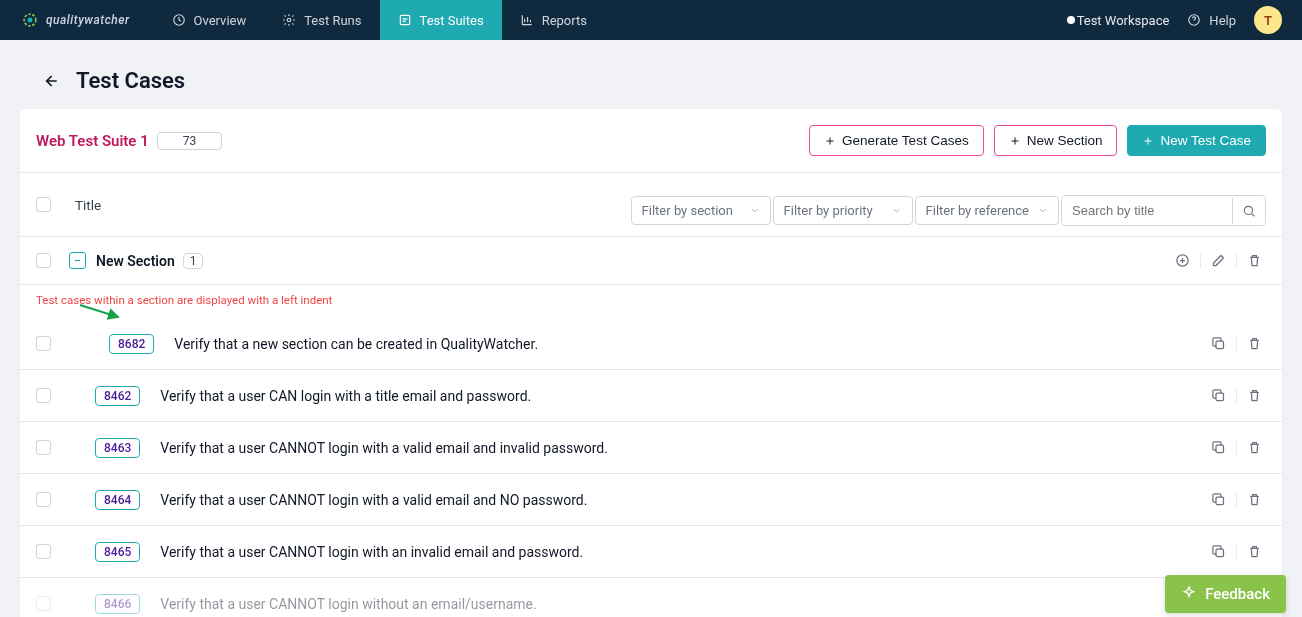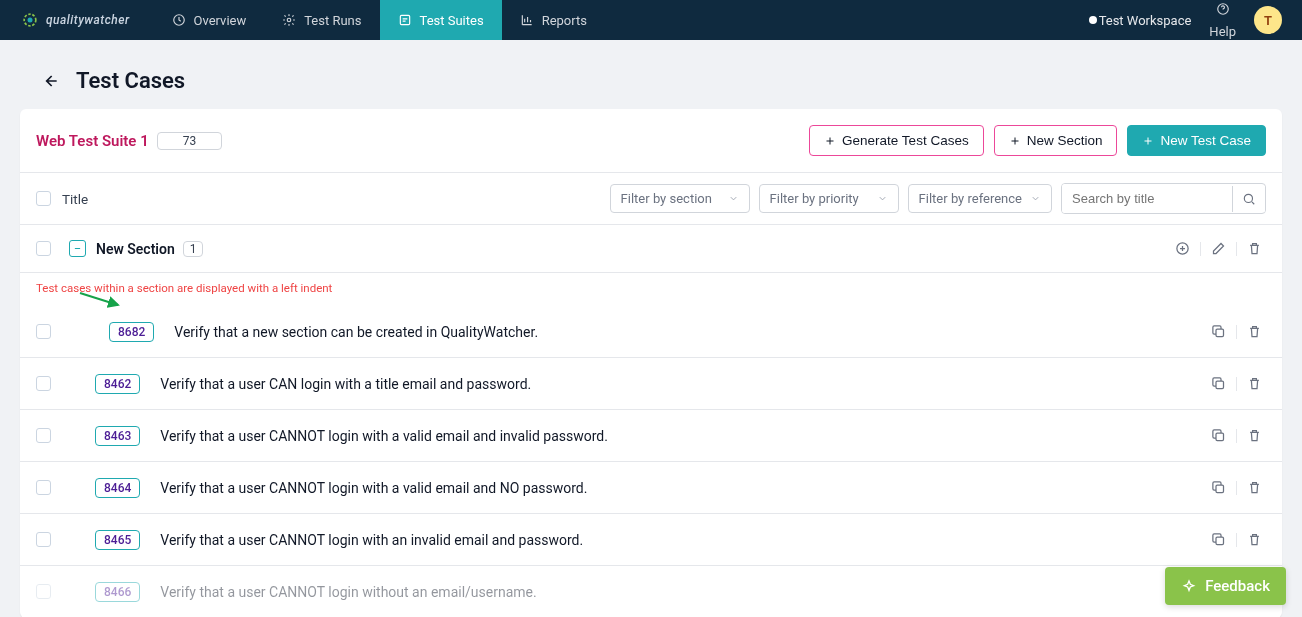--- a/index.html
+++ b/index.html
@@ -8,42 +8,42 @@
   
   .topnav { background: #0f2a3f; height: 40px; display: flex; align-items: center; padding: 0 20px; color: #d1d5db; font-size: 13px; }
   .logo { display: flex; align-items: center; gap: 6px; margin-right: 24px; font-style: italic; }
   .logo-mark { width: 20px; height: 20px; }
   .logo-text { font-size: 12px; color: #cbd5e1; font-weight: 500; letter-spacing: .5px; }
   .nav-items { display: flex; align-items: stretch; height: 40px; }
   .nav-item { display: flex; align-items: center; gap: 8px; padding: 0 18px; cursor: pointer; color: #d1d5db; }
   .nav-item.active { background: #1fa9b0; color: #fff; }
   .nav-right { margin-left: auto; display: flex; align-items: center; gap: 18px; }
   .nav-right .ws { display:flex; align-items:center; color:#e5e7eb; font-size:13px; }
-  .nav-right .help { display:flex; align-items:center; gap:8px; color:#d1d5db; font-size:13px; cursor:pointer;flex-direction:column; }
+  .nav-right .help { display:flex; align-items:center; gap:8px; color:#d1d5db; font-size:13px; cursor:pointer; }
   .avatar { width: 28px; height: 28px; border-radius: 50%; background: #fde68a; color: #92400e; display:flex; align-items:center; justify-content:center; font-weight:600; font-size:13px; }
 
   
   .page-header { display:flex; align-items:center; gap:16px; padding: 28px 40px 16px; }
   .page-header h1 { font-size: 22px; font-weight: 600; color: #111827; }
   .back-arrow { width: 20px; height: 20px; cursor: pointer; }
 
   
   .card { background:#fff; border-radius: 6px; margin: 0 20px 20px; box-shadow: 0 1px 2px rgba(0,0,0,.06); overflow: hidden; }
   .card-header { display:flex; align-items:center; padding: 16px 16px; }
   .suite-title { font-size: 15px; font-weight: 600; color:#be185d; }
   .count-badge { border:1px solid #d1d5db; border-radius:4px; padding: 1px 25px; font-size:12px; color:#374151; margin-left:8px; }
   .card-header .actions { margin-left:auto; display:flex; gap:10px; }
   .btn { background:#fff; border:1px solid #ec4899; border-radius:4px; padding: 7px 14px; font-size:13.5px; color:#111827; display:flex; align-items:center; gap:6px; cursor:pointer; }
   .btn-primary { background:#1fa9b0; color:#fff; border-color:#1fa9b0; }
 
   
   .filters-row { display:flex; align-items:center; padding: 10px 16px; border-top:1px solid #e5e7eb; border-bottom:1px solid #e5e7eb; gap: 10px; }
   .chk { width:15px; height:15px; border:1px solid #cbd5e1; border-radius:3px; cursor:pointer; }
-  .title-label { font-size:13.5px; color:#374151; margin-left: 1px; }
-  .filters-right { margin-left:auto; display:flex; gap:9px; align-items:center; }
+  .title-label { font-size:13.5px; color:#374151; margin-left: 14px; }
+  .filters-right { margin-left:auto; display:flex; gap:2px; align-items:center;margin-top:12px; }
   .select { border:1px solid #d1d5db; border-radius:4px; padding: 6px 10px; font-size:13px; color:#6b7280; min-width:140px; display:flex; align-items:center; justify-content:space-between; gap:8px; cursor:pointer; }
   .search-wrap { display:flex; align-items:center; border:1px solid #d1d5db; border-radius:4px; overflow:hidden; }
   .search-input { border:none; padding: 7px 10px; font-size:13px; width:170px; outline:none; }
   .search-btn { border:none; border-left:1px solid #d1d5db; background:#fff; padding: 6px 9px; cursor:pointer; color:#6b7280; }
 
   
   .section-row { display:flex; align-items:center; padding: 12px 16px; border-bottom:1px solid #e5e7eb; }
   .collapse-box { width:17px; height:17px; border:1px solid #1fa9b0; border-radius:3px; display:flex; align-items:center; justify-content:center; color:#1fa9b0; cursor:pointer; margin-left: 18px; margin-right:10px; }
   .section-name { font-weight:600; font-size:14px; color:#111827; }
   .section-count { border:1px solid #d1d5db; border-radius:4px; padding: 0 6px; font-size:12px; color:#374151; margin-left:8px; }
@@ -59,21 +59,21 @@
   
   .case-row { display:flex; align-items:center; padding: 14px 16px; border-bottom:1px solid #e5e7eb; }
   .case-row.first { padding-top: 24px; }
   .case-row .chk { margin-right: 44px; }
   .case-row .indent-first { margin-left: 14px; }
   .id-badge { border:1px solid #1fa9b0; color:#4c1d95; border-radius:4px; padding: 2px 8px; font-size:12px; font-weight:500; }
   .case-title { margin-left: 20px; font-size:14px; color:#111827; }
   .case-actions { margin-left:auto; display:flex; align-items:center; gap:6px; color:#6b7280; }
 
   
-  .feedback { position:fixed; bottom:12px; right:16px; background:#8ac34a; color:#fff; border-radius:4px; padding: 10px 16px; display:flex; align-items:flex-end; gap:8px; font-size:15px; font-weight:500; cursor:pointer; box-shadow: 0 2px 6px rgba(0,0,0,.15); }
+  .feedback { position:fixed; bottom:4px; right:16px; background:#8ac34a; color:#fff; border-radius:4px; padding: 10px 16px; display:flex; align-items:flex-start; gap:8px; font-size:15px; font-weight:500; cursor:pointer; box-shadow: 0 2px 6px rgba(0,0,0,.15); }
 
   svg { display:block; }
 </style>
 </head>
 <body>
 
 <div class="topnav">
   <div class="logo">
     <svg class="logo-mark" viewBox="0 0 24 24">
       <circle cx="12" cy="12" r="7" fill="none" stroke="#8ac34a" stroke-width="2" stroke-dasharray="3 2"></circle>

